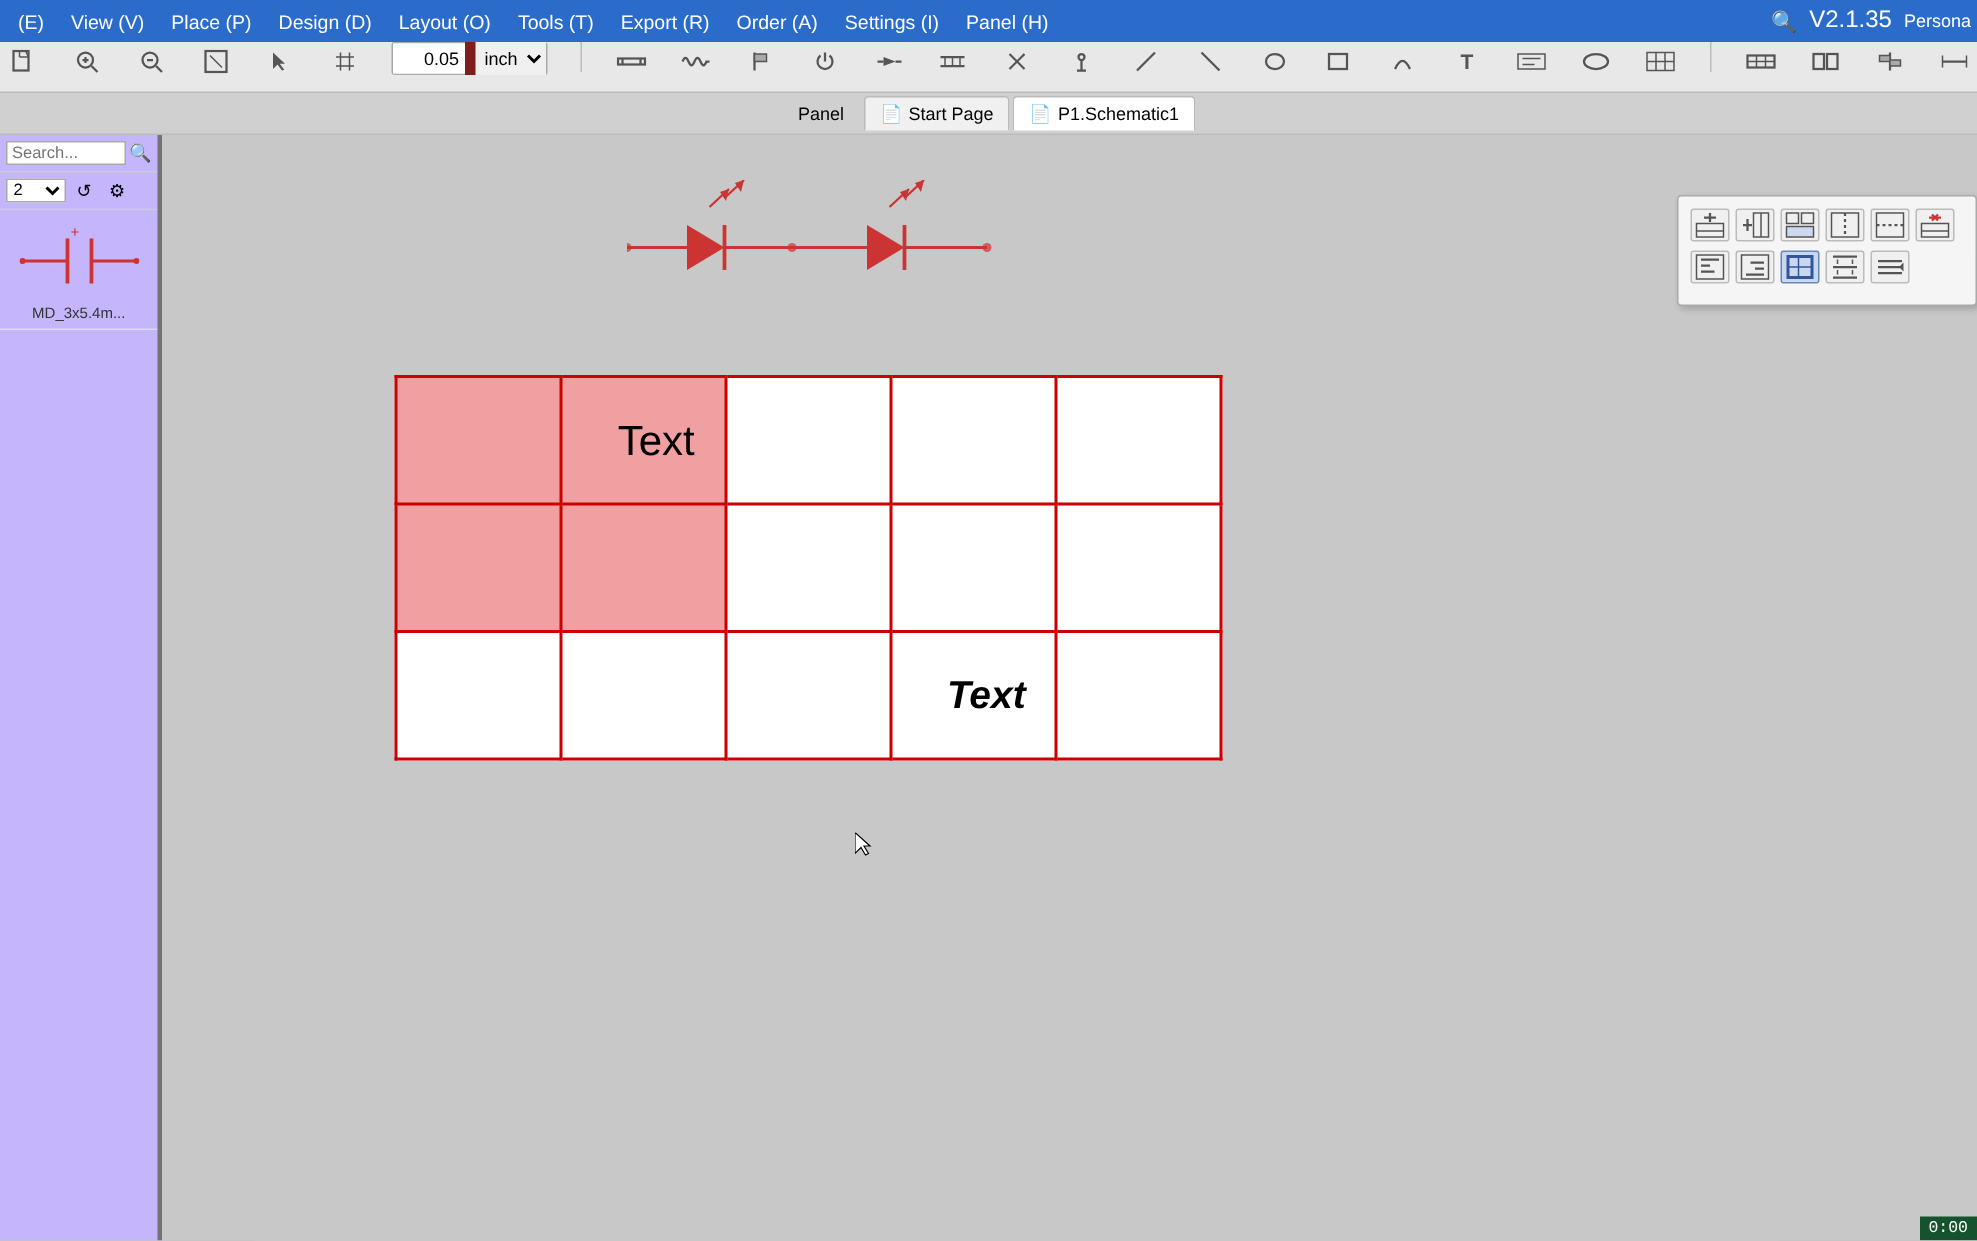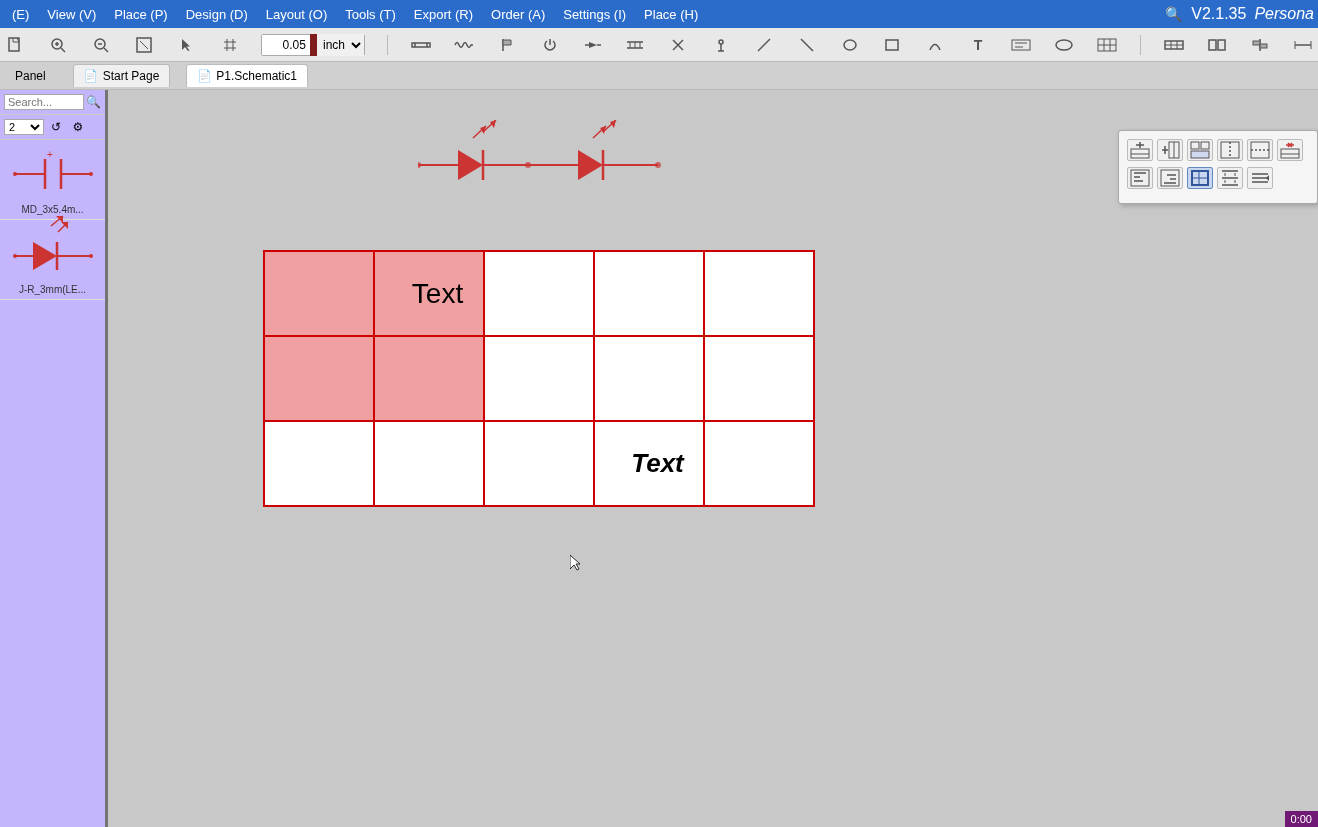--- a/index.html
+++ b/index.html
@@ -26,21 +26,20 @@
       display: flex;
       align-items: center;
       gap: 8px;
     }
 
     
     #toolbar {
       background: #e8e8e8;
       border-bottom: 1px solid #bbb;
       display: flex;
-      align-items: center;
       height: 34px;
       padding: 0 4px;
       gap: 20px;
       overflow: hidden;
     }
     .tb-btn {
       width: 26px;
       height: 26px;
       display: flex;
       align-items: center;
@@ -80,21 +79,22 @@
     }
 
     
     #tabbar {
       background: #d0d0d0;
       display: flex;
       align-items: center;
       height: 28px;
       border-bottom: 1px solid #bbb;
       padding: 0 4px;
-      gap: 16px;
+      gap: 2px;
+      justify-content: center;
     }
     .tab-panel {
       padding: 4px 10px;
       font-size: 12px;
       cursor: pointer;
       border: 1px solid transparent;
     }
     .tab-item {
       background: #f0f0f0;
       border: 1px solid #bbb;
@@ -229,24 +229,25 @@
       font-size: 10px;
       border-radius: 2px;
     }
     .ts-icon-btn.active { background: #c8d8f0; border-color: #6688bb; }
 
     
     #statusbar {
       position: absolute;
       bottom: 0;
       right: 0;
-      background: #701a75;
+      background: #14532d;
       color: white;
       font-size: 11px;
       padding: 2px 6px;
+      font-family: Liberation Mono, monospace;
     }
 
     
     .panel-divider {
       width: 6px;
       background: #c0c0c0;
       cursor: col-resize;
       border-left: 1px solid #aaa;
       border-right: 1px solid #aaa;
     }
@@ -257,25 +258,25 @@
 <div id="menubar">
   <span class="menu-item">(E)</span>
   <span class="menu-item">View (V)</span>
   <span class="menu-item">Place (P)</span>
   <span class="menu-item">Design (D)</span>
   <span class="menu-item">Layout (O)</span>
   <span class="menu-item">Tools (T)</span>
   <span class="menu-item">Export (R)</span>
   <span class="menu-item">Order (A)</span>
   <span class="menu-item">Settings (I)</span>
-  <span class="menu-item">Place (H)</span>
+  <span class="menu-item">Panel (H)</span>
   <div class="menu-right">
     <span style="font-size:14px; color:white; cursor:pointer;">🔍</span>
     <span style="font-size:16px;">V2.1.35</span>
-    <span style="font-size:16px;font-style:italic;">Persona</span>
+    <span style="font-size:12px;">Persona</span>
   </div>
 </div>
 
 <div id="toolbar">
 
   <div class="tb-btn" title="New">
     <svg width="16" height="16" viewBox="0 0 16 16">
         <rect x="2" y="1" width="10" height="13" fill="none" stroke="#555" stroke-width="1.5"></rect>
         <line x1="6" y1="1" x2="6" y2="5" stroke="#555" stroke-width="1"></line>
         <line x1="6" y1="5" x2="12" y2="5" stroke="#555" stroke-width="1"></line>
@@ -496,41 +497,20 @@
           <line x1="48" y1="30" x2="78" y2="30" stroke="#cc3333" stroke-width="2"></line>
           <circle cx="2" cy="30" r="2" fill="#cc3333"></circle>
           <circle cx="78" cy="30" r="2" fill="#cc3333"></circle>
           <text x="37" y="14" font-size="10" fill="#cc3333" text-anchor="middle">+</text>
         </svg>
       </div>
       <div class="comp-label">MD_3x5.4m...</div>
     </div>
     <div class="panel-divider"></div>
 
-    <div class="panel-component">
-      <div class="comp-svg">
-        <svg width="80" height="80" viewBox="0 0 80 80">
-
-          <line x1="45" y1="18" x2="55" y2="8" stroke="#cc3333" stroke-width="1.5"></line>
-          <line x1="38" y1="12" x2="50" y2="2" stroke="#cc3333" stroke-width="1.5"></line>
-          <polygon points="55,8 48,8 55,15" fill="#cc3333"></polygon>
-          <polygon points="50,2 43,2 50,9" fill="#cc3333"></polygon>
-
-          <line x1="2" y1="42" x2="20" y2="42" stroke="#cc3333" stroke-width="2"></line>
-
-          <polygon points="20,28 20,56 44,42" fill="#cc3333"></polygon>
-          <line x1="44" y1="28" x2="44" y2="56" stroke="#cc3333" stroke-width="2.5"></line>
-
-          <line x1="44" y1="42" x2="78" y2="42" stroke="#cc3333" stroke-width="2"></line>
-          <circle cx="2" cy="42" r="2" fill="#cc3333"></circle>
-          <circle cx="78" cy="42" r="2" fill="#cc3333"></circle>
-        </svg>
-      </div>
-      <div class="comp-label">J-R_3mm(LE...</div>
-    </div>
   </div>
 
   <div id="canvas-area">
 
     <svg width="400" height="80" style="position:absolute; top:30px; left:310px;">
 
       <line x1="55" y1="18" x2="68" y2="6" stroke="#cc3333" stroke-width="1.5"></line>
       <polygon points="68,6 62,8 66,14" fill="#cc3333"></polygon>
       <line x1="65" y1="12" x2="78" y2="0" stroke="#cc3333" stroke-width="1.5"></line>
       <polygon points="78,0 72,2 76,8" fill="#cc3333"></polygon>

